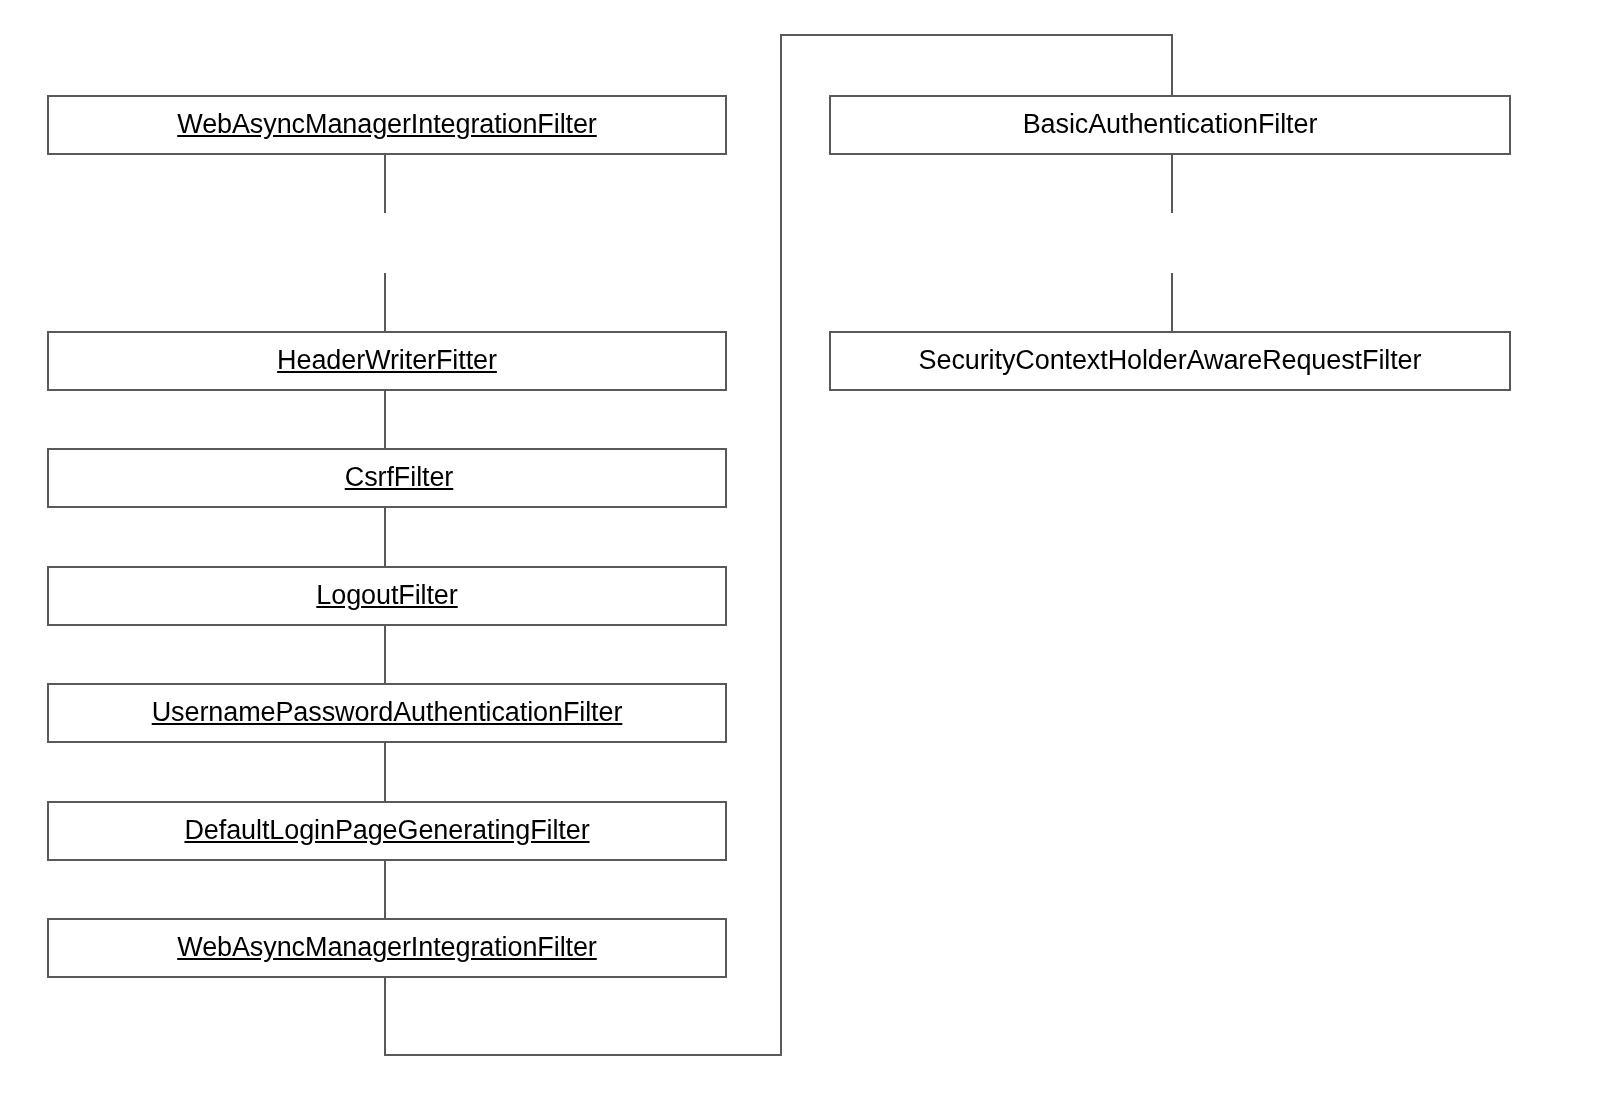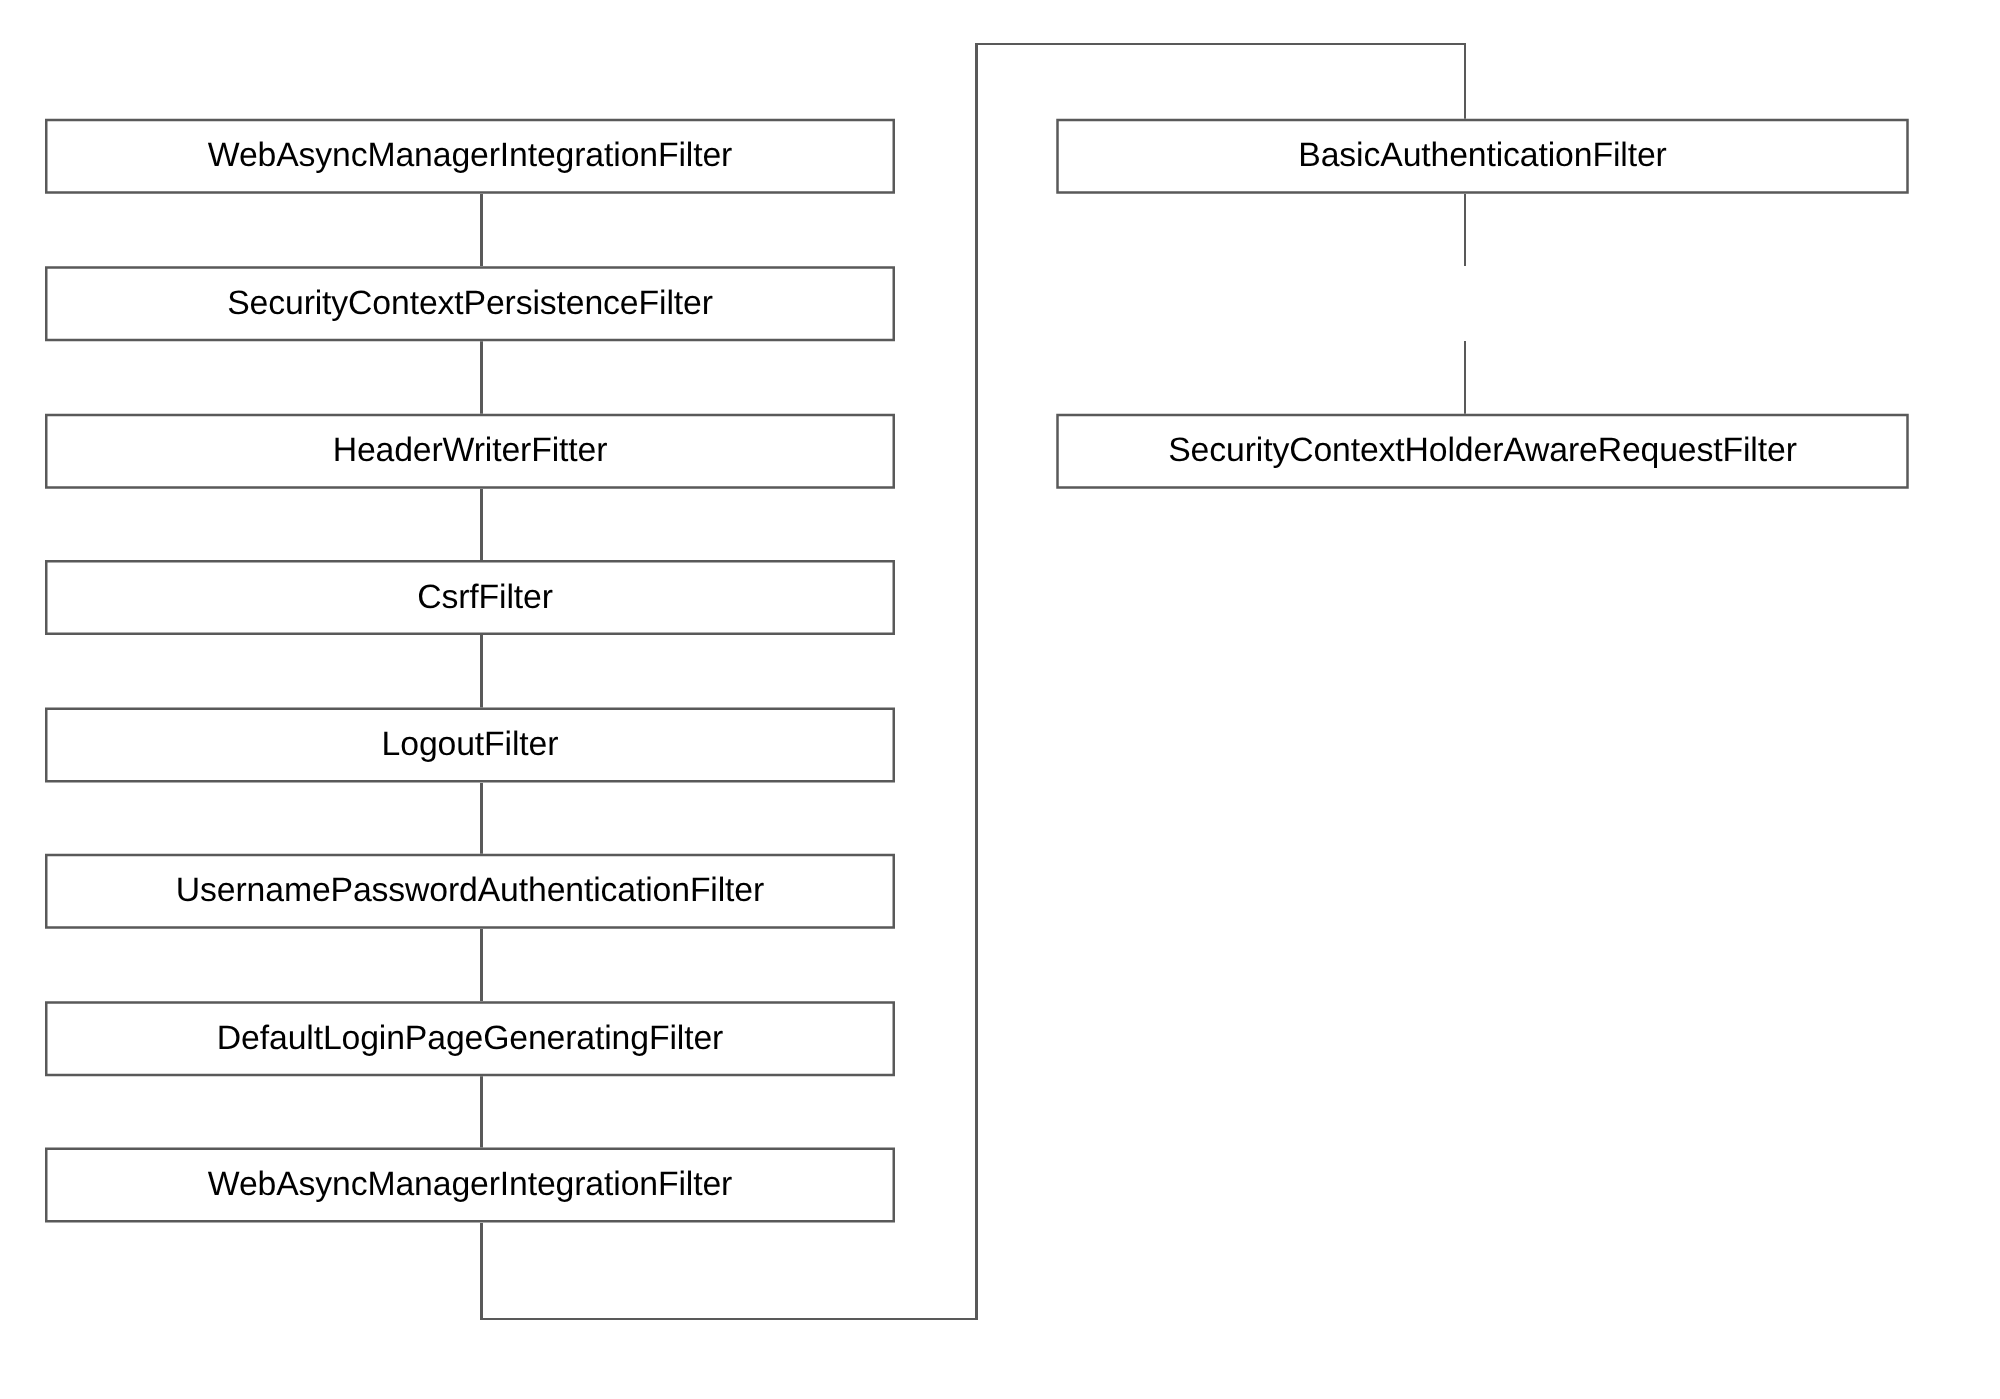--- a/index.html
+++ b/index.html
@@ -39,22 +39,22 @@
   }
   .filter-node-label {
     font-family: "Liberation Sans", sans-serif;
     font-size: 27px;
     line-height: 1.1;
     color: #000000;
     white-space: nowrap;
     letter-spacing: -0.1px;
   }
   
-  .col-left  { left: 36px;  width: 680px; height: 60px; }
-  .col-right { left: 829px; width: 682px; height: 60px; margin-left: 16px; }
+  .col-left  { left: 47px;  width: 680px; height: 60px; text-decoration: underline; }
+  .col-right { left: 829px; width: 682px; height: 60px; }
   .row-0 { top: 95px; }
   .row-1 { top: 213px; }
   .row-2 { top: 331px; }
   .row-3 { top: 448px; padding-left: 24px; }
   .row-4 { top: 566px; }
   .row-5 { top: 683px; }
   .row-6 { top: 801px; }
   .row-7 { top: 918px; }
 </style>
 </head>
@@ -76,23 +76,20 @@
       <path d="M 385 978 L 385 1055 L 781 1055 L 781 35 L 1172 35 L 1172 95"></path>
 
       <line x1="1172" y1="155" x2="1172" y2="213"></line>
       <line x1="1172" y1="273" x2="1172" y2="331"></line>
     </g>
   </svg>
 
   <div class="filter-node col-left row-0">
     <span class="filter-node-label">WebAsyncManagerIntegrationFilter</span>
   </div>
-  <div class="filter-node col-left row-1">
-    <span class="filter-node-label">SecurityContextPersistenceFilter</span>
-  </div>
   <div class="filter-node col-left row-2">
     <span class="filter-node-label">HeaderWriterFitter</span>
   </div>
   <div class="filter-node col-left row-3">
     <span class="filter-node-label">CsrfFilter</span>
   </div>
   <div class="filter-node col-left row-4">
     <span class="filter-node-label">LogoutFilter</span>
   </div>
   <div class="filter-node col-left row-5">

